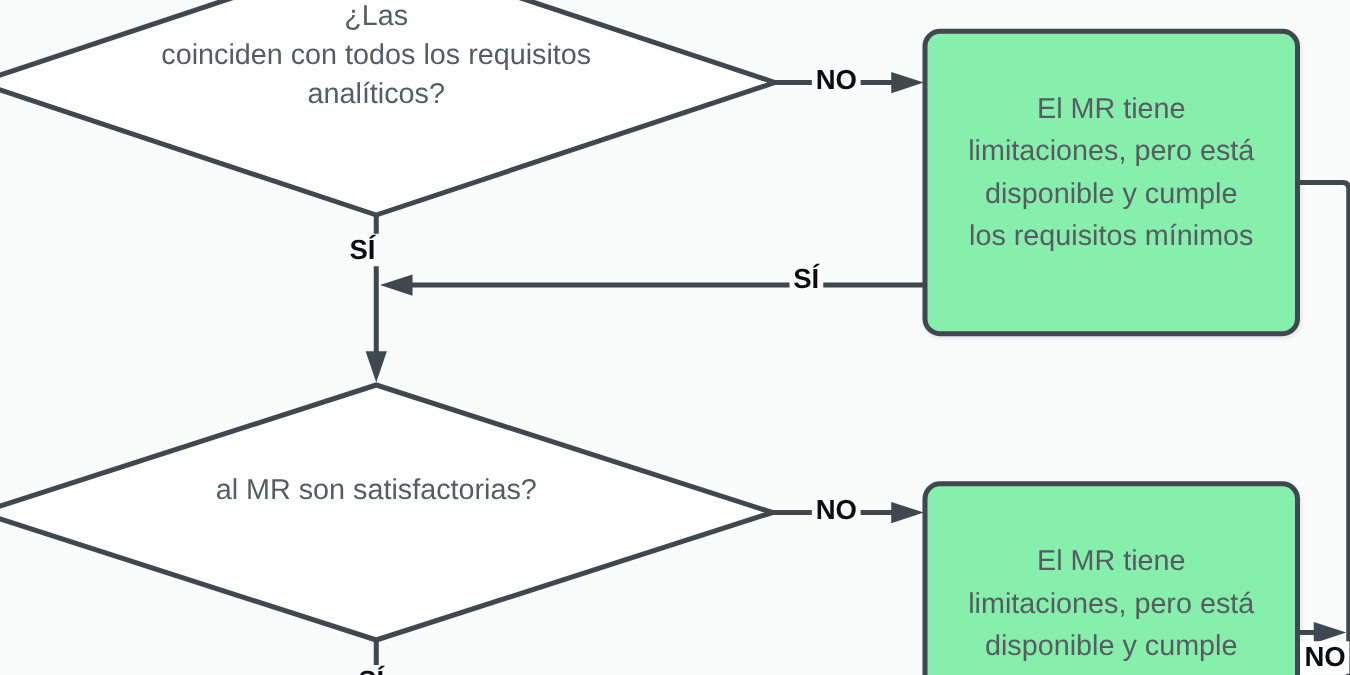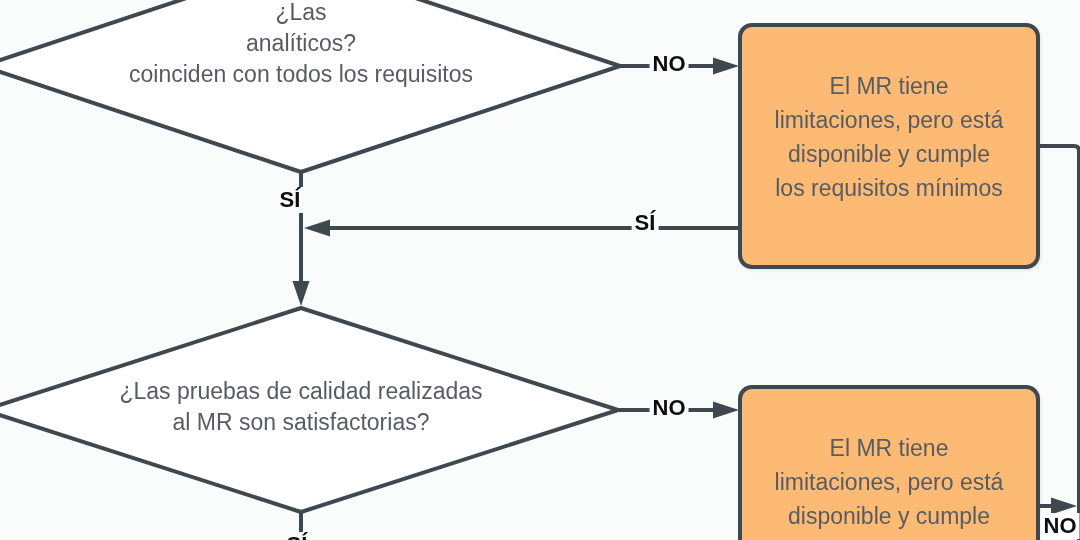--- a/index.html
+++ b/index.html
@@ -15,21 +15,21 @@
     position:absolute;
     text-align:center;
     color:#575c62;
     font-size:23px;
     line-height:31px;
     pointer-events:none;
   }
   .outcome-box{
     position:absolute;
     width:302px;height:246px;
-    background:#fdba74;
+    background:#86efac;
     border:4px solid #3f474f;
     border-radius:14px;
     box-sizing:border-box;
     box-shadow:1px 2px 3px rgba(60,70,80,0.10);
   }
   .box-text{
     position:absolute;
     left:2px;right:2px;top:0;
     padding-top:42px;
     text-align:center;
@@ -76,26 +76,25 @@
 
     <polygon points="739,66 713,57.5 713,74.5" fill="#3f474f" stroke="none"></polygon>
     <polygon points="301,306 292.5,281 309.5,281" fill="#3f474f" stroke="none"></polygon>
     <polygon points="304,228 330,219.5 330,236.5" fill="#3f474f" stroke="none"></polygon>
     <polygon points="739,410 713,401.5 713,418.5" fill="#3f474f" stroke="none"></polygon>
     <polygon points="1077,506 1051,497.5 1051,514.5" fill="#3f474f" stroke="none"></polygon>
   </svg>
 
   <div class="node-text" style="left:21px;top:-3px;width:560px;">
     <div>¿Las</div>
+    <div>coinciden con todos los requisitos</div>
     <div>analíticos?</div>
-    <div>coinciden con todos los requisitos</div>
   </div>
 
   <div class="node-text" style="left:21px;top:376px;width:560px;">
-    <div>¿Las pruebas de calidad realizadas</div>
     <div>al MR son satisfactorias?</div>
   </div>
 
   <div class="outcome-box" style="left:738px;top:23px;">
     <div class="box-text">
       <div>El MR tiene</div>
       <div>limitaciones, pero está</div>
       <div>disponible y cumple</div>
       <div>los requisitos mínimos</div>
     </div>

